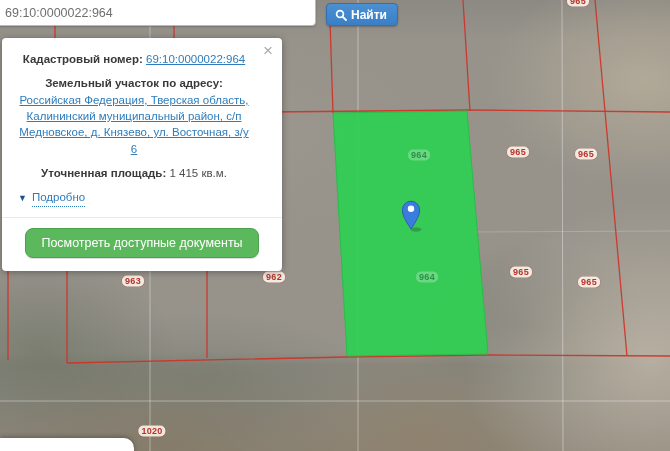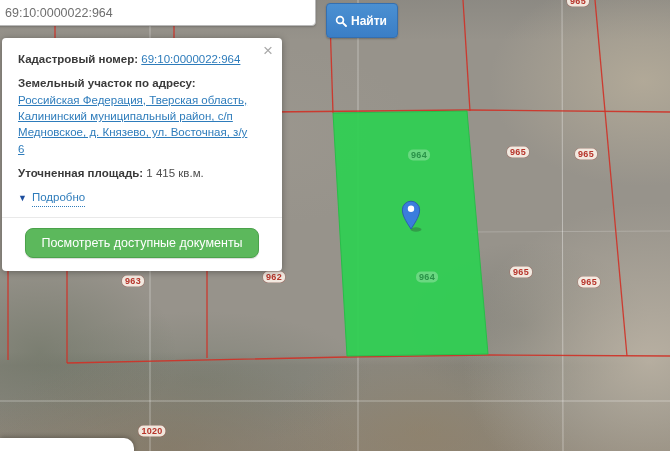--- a/index.html
+++ b/index.html
@@ -37,36 +37,36 @@
   
   .search-wrap{position:absolute;left:0;top:0;z-index:30;}
   .search-input{
     position:absolute;left:-6px;top:-6px;width:322px;height:32px;
     background:#fff;border:1px solid #b9b9b9;border-radius:4px;
     box-shadow:0 1px 2px rgba(0,0,0,.2);
     font-family:"Liberation Sans",sans-serif;font-size:12.5px;color:#6f6f6f;
     padding:6px 0 0 10px;box-sizing:border-box;outline:none;
   }
   .find-btn{
-    position:absolute;left:326px;top:3px;height:35px;
+    position:absolute;left:326px;top:3px;height:23px;
     background:linear-gradient(#4b90d2,#3a7ec6);
     border:1px solid #346fb0;border-radius:4px;
     color:#fff;font-size:12px;font-weight:bold;
     padding:0 10px 0 8px;display:flex;align-items:center;gap:4px;
     cursor:pointer;font-family:"Liberation Sans",sans-serif;
     box-shadow:0 1px 2px rgba(0,0,0,.25);
   }
   
   .popup{
     position:absolute;left:2px;top:38px;width:280px;z-index:20;
     background:#fff;border-radius:4px;box-shadow:0 1px 7px rgba(0,0,0,.35);
     color:#4d4d4d;font-size:11.5px;line-height:1.42;
   }
   .popup-body{padding:13px 16px 0 16px;}
-  .popup p{margin:0 16px 8px 0;}
+  .popup p{margin:0 16px 8px 0;text-align:center;}
   .popup b{color:#3a3a3a;}
   .popup a{color:#2e7cbb;text-decoration:underline;cursor:pointer;}
   .popup .close{
     position:absolute;right:9px;top:4px;font-size:17px;color:#a9a9a9;
     cursor:pointer;line-height:17px;font-weight:normal;
   }
   .details-row{margin:2px 0 10px 0;display:flex;align-items:center;gap:5px;}
   .tri{color:#1d4e9e;font-size:9px;line-height:10px;}
   .details-link{color:#2e7cbb;text-decoration:none !important;border-bottom:1px dotted #2e7cbb;cursor:pointer;}
   .popup-divider{border:0;border-top:1px solid #e9e9e9;margin:0;}

